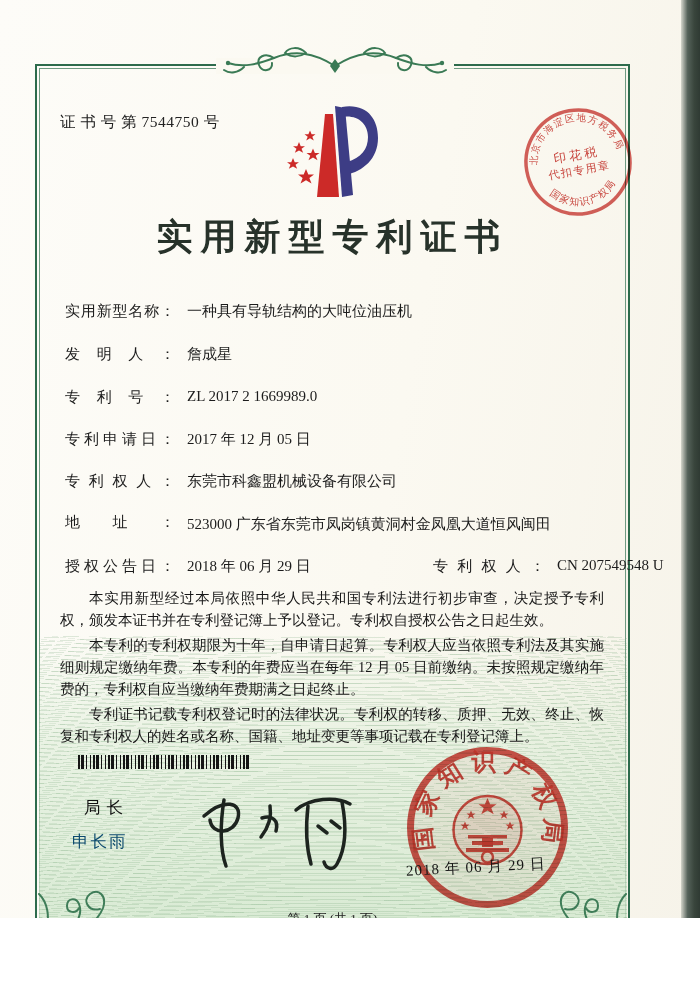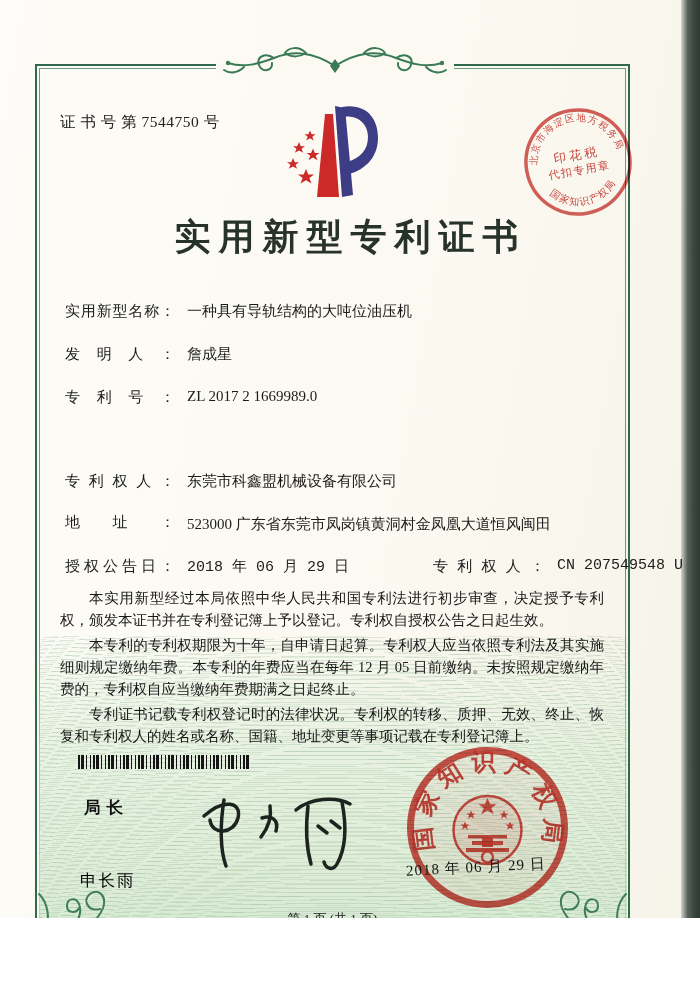--- a/index.html
+++ b/index.html
@@ -16,38 +16,38 @@
          border:2.5px solid #2d6b4c;box-sizing:border-box;}
   .frame-inner{position:absolute;inset:2px;border:1px solid #6e9a81;}
   
   .waves{position:absolute;left:39px;top:636px;width:588px;height:303px;pointer-events:none;
      background:
        repeating-radial-gradient(1400px 760px at 50% 1560px, rgba(96,152,101,.20) 0 1.4px, rgba(255,255,255,0) 1.4px 7px),
        repeating-radial-gradient(1500px 800px at 50% -640px, rgba(96,152,101,.13) 0 1.4px, rgba(255,255,255,0) 1.4px 8px),
        linear-gradient(to bottom, rgba(225,240,221,0) 0%, rgba(219,236,214,.55) 35%, rgba(209,231,205,.85) 100%);}
   .cert-number{position:absolute;left:60px;top:112px;font-size:15.5px;letter-spacing:.5px;color:#222;}
   .title{position:absolute;left:35px;top:213px;width:595px;text-align:center;
-         font-size:36px;letter-spacing:8px;color:#27322a;font-weight:600;padding-left:18px;}
+         font-size:36px;letter-spacing:8px;color:#27322a;font-weight:600;}
   
   .row{position:absolute;left:65px;font-size:15px;white-space:nowrap;}
   .lbl{display:inline-block;width:110px;text-align:justify;text-align-last:justify;vertical-align:top;}
   .val{margin-left:12px;display:inline-block;vertical-align:top;}
   .val-line2{display:block;}
   .row-grant-no{position:absolute;left:368px;top:0;}
   .lbl-wide{display:inline-block;width:112px;text-align:justify;text-align-last:justify;}
   
   .body-text{position:absolute;left:57px;top:584px;width:550px;font-size:14.5px;
              line-height:22px;text-align:justify;color:#171717;}
   .body-text p{margin:3px;text-indent:2em;}
   .barcode{position:absolute;left:78px;top:755px;width:172px;height:14px;
      background:repeating-linear-gradient(90deg,#151515 0 2px,transparent 2px 3px,
        #151515 3px 6px,transparent 6px 8px,#151515 8px 9px,transparent 9px 12px,
        #151515 12px 13px,transparent 13px 15px);}
-  .official-title{position:absolute;left:84px;top:797px;font-size:16.5px;letter-spacing:6px;color:#111;font-weight:bold;}
-  .official-name{position:absolute;left:80px;top:831px;font-size:16.5px;letter-spacing:2px;color:#000000;margin-top:39px;}
+  .official-title{position:absolute;left:84px;top:797px;font-size:16.5px;letter-spacing:6px;color:#111;}
+  .official-name{position:absolute;left:72px;top:831px;font-size:16.5px;letter-spacing:2px;color:#0c4a6e;}
   .footer{position:absolute;left:35px;top:910px;width:595px;text-align:center;font-size:13px;color:#222;}
   .seal-date{position:absolute;left:406px;top:858px;font-size:15px;letter-spacing:1px;color:#161616;
              transform:rotate(-3deg);}
   .stamp{position:absolute;mix-blend-mode:multiply;}
   svg text{font-family:"Liberation Serif","DejaVu Serif",serif;}
 </style>
 </head>
 <body>
 
 <div id="stage">
@@ -140,27 +140,30 @@
 
   <div class="row" style="top:345px">
     <span class="lbl">发明人：</span><span class="val">詹成星</span>
   </div>
   <div class="row" style="top:302px">
     <span class="lbl">实用新型名称：</span><span class="val">一种具有导轨结构的大吨位油压机</span>
   </div>
   <div class="row" style="top:388px">
     <span class="lbl">专利号：</span><span class="val">ZL 2017 2 1669989.0</span>
   </div>
+  <div class="row" style="top:430px">
+    <span class="lbl">专利申请日：</span><span class="val">2017 年 12 月 05 日</span>
+  </div>
   <div class="row" style="top:472px">
     <span class="lbl">专利权人：</span><span class="val">东莞市科鑫盟机械设备有限公司</span>
   </div>
   <div class="row" style="top:513px;white-space:normal;">
     <span class="lbl">地址：</span><span class="val" style="width:430px;line-height:23px;"><span>523000 广东省东莞市凤岗镇黄洞村金凤凰大道恒风闽田</span></span>
   </div>
-  <div class="row" style="top:557px;width:545px;font-family:Liberation Mono, monospace;">
+  <div class="row" style="top:557px;width:545px;">
     <span class="lbl">授权公告日：</span><span class="val">2018 年 06 月 29 日</span>
     <span class="row-grant-no">
       <span class="lbl-wide">专利权人：</span><span class="val">CN 207549548 U</span>
     </span>
   </div>
 
   <div class="body-text">
     <p>本实用新型经过本局依照中华人民共和国专利法进行初步审查，决定授予专利权，颁发本证书并在专利登记簿上予以登记。专利权自授权公告之日起生效。</p>
     <p>本专利的专利权期限为十年，自申请日起算。专利权人应当依照专利法及其实施细则规定缴纳年费。本专利的年费应当在每年 12 月 05 日前缴纳。未按照规定缴纳年费的，专利权自应当缴纳年费期满之日起终止。</p>
     <p>专利证书记载专利权登记时的法律状况。专利权的转移、质押、无效、终止、恢复和专利权人的姓名或名称、国籍、地址变更等事项记载在专利登记簿上。</p>

